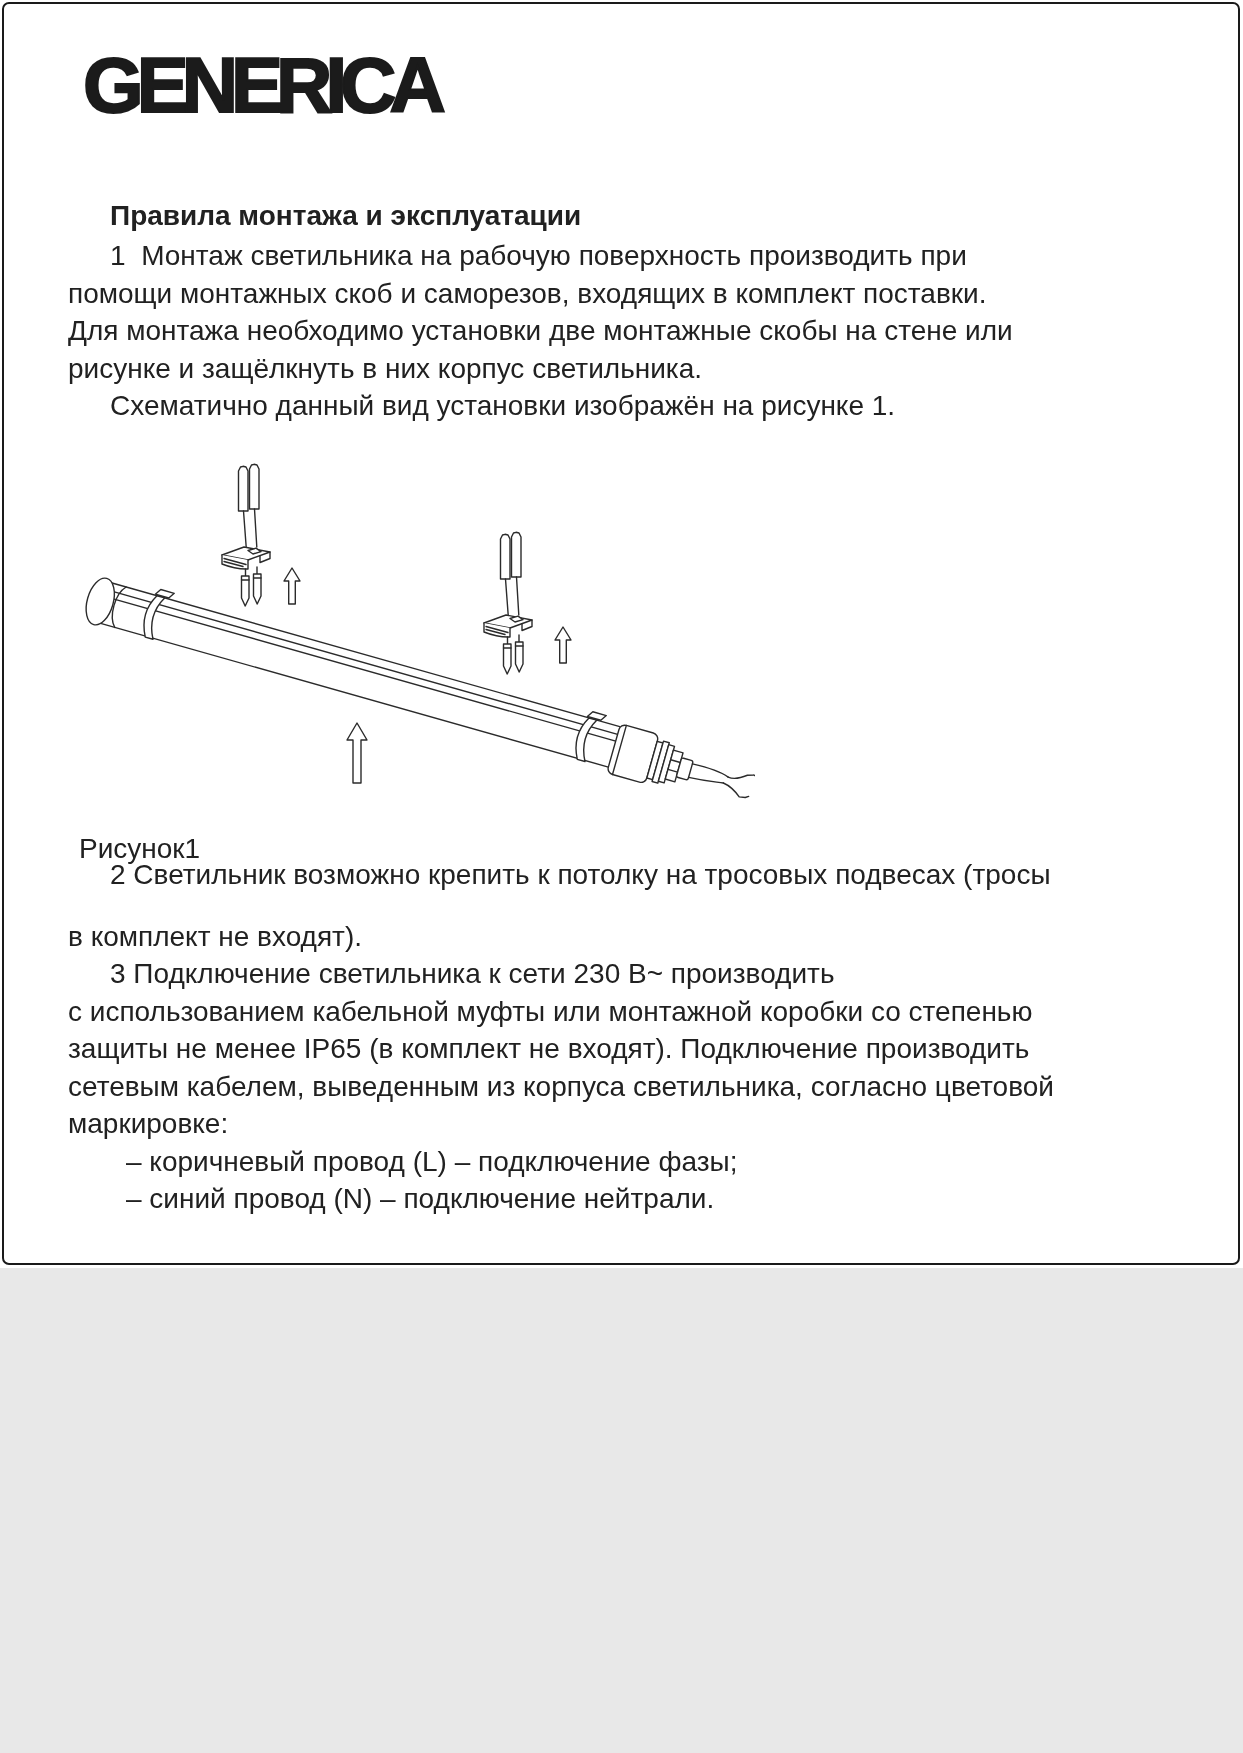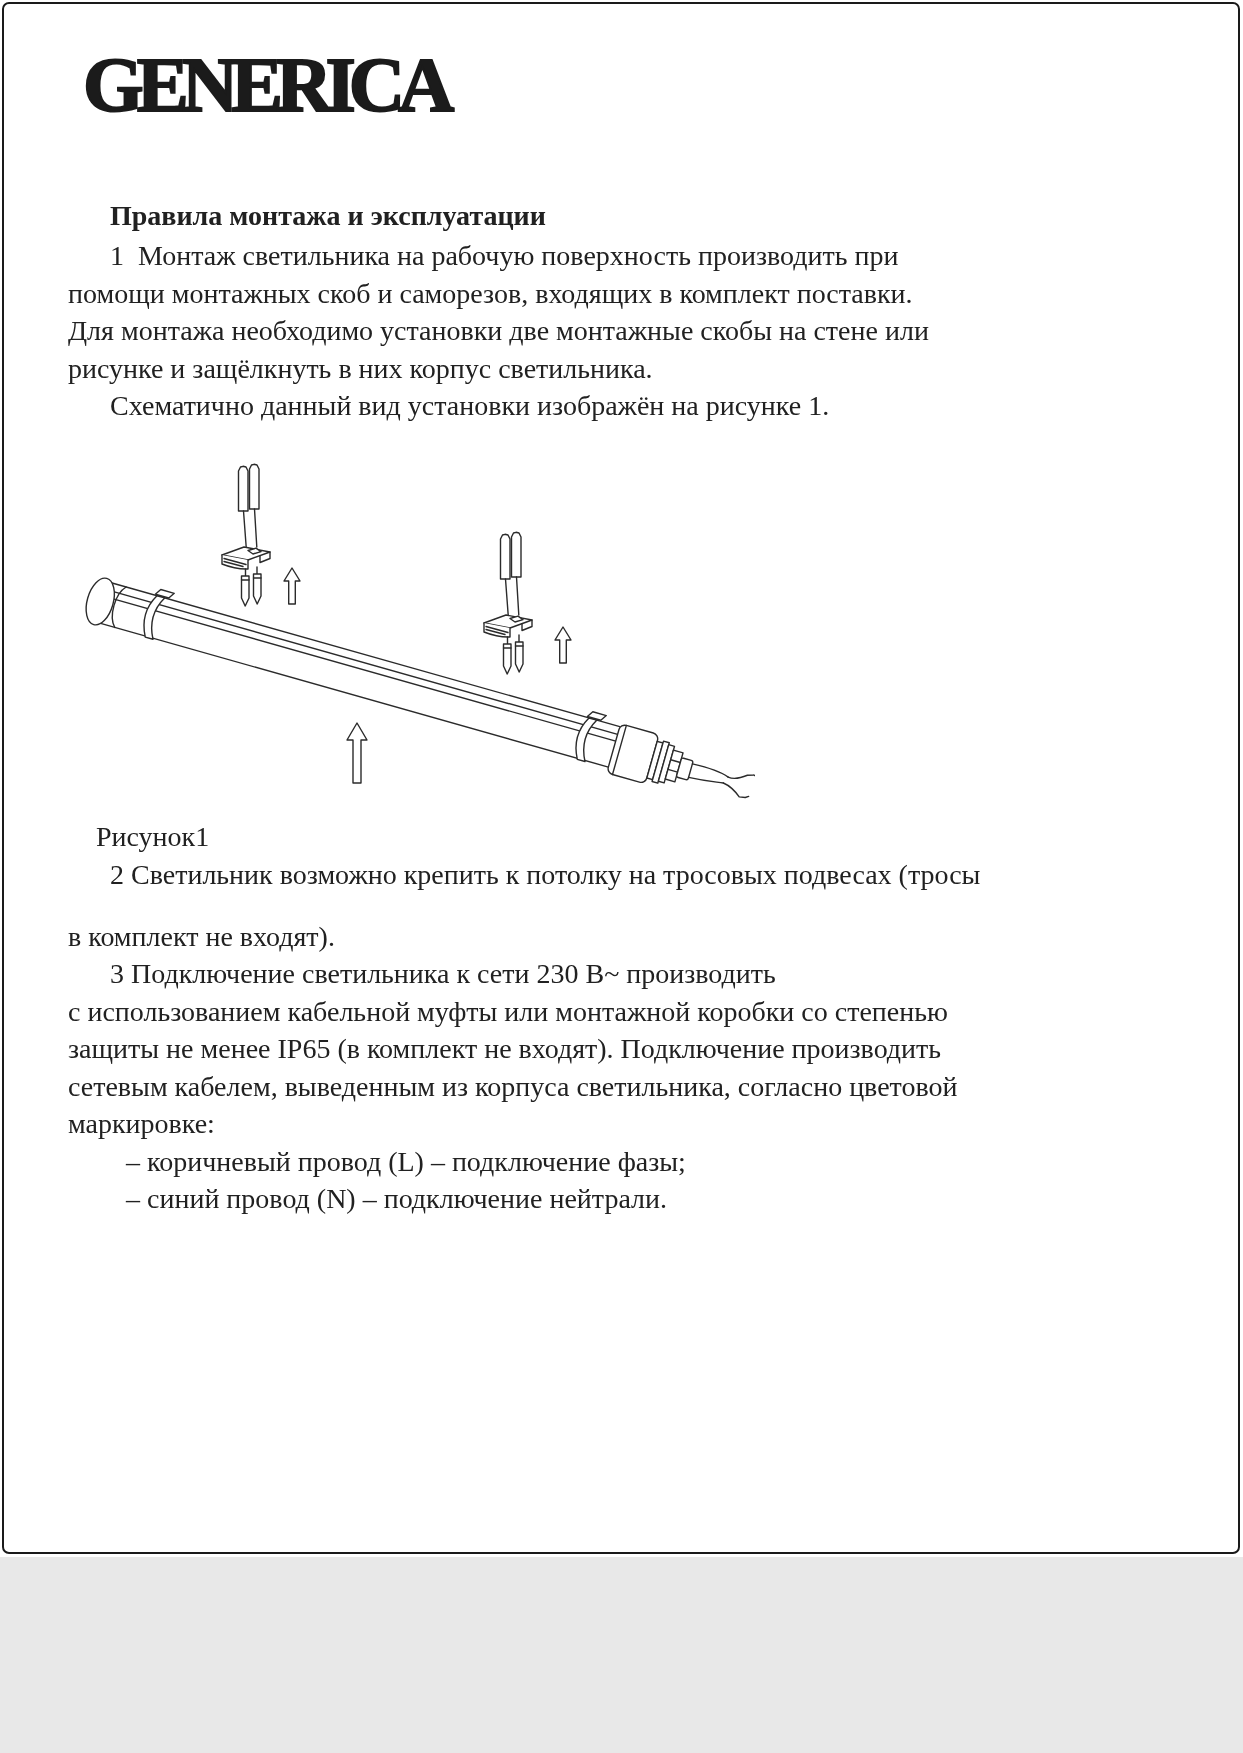--- a/index.html
+++ b/index.html
@@ -1,20 +1,20 @@
 <!DOCTYPE html>
 <html><head>
 <meta charset="utf-8">
 <style>
   html,body{margin:0;padding:0;background:#e8e8e8;}
   .page{
     position:relative;
-    width:1243px;height:1557px;
+    width:1243px;height:1268px;
     background:#ffffff;
-    font-family:Liberation Serif, serif;
+    font-family:Liberation Sans, sans-serif;
     color:#1f1f1f;
     overflow:hidden;
   }
   .page-border{
     position:absolute;
     left:2px;top:2px;right:3px;bottom:3px;
     border:2.5px solid #1a1a1a;
     border-radius:7px;
     pointer-events:none;
   }
@@ -34,21 +34,21 @@
     font-size:28px;
     line-height:37.5px;
     white-space:pre;
     color:#212121;
     text-align:center;
   }
   .tline.bold{font-weight:bold;}
   .ml{left:68px;}      
   .ind{left:110px;}    
   .dash{left:117px;margin-left:9px;}   
-  .figlabel{left:96px;}
+  .figlabel{left:79px;margin-top:12px;}
   svg{display:block;}
 </style>
 </head>
 <body>
 
 <div class="page">
   <div class="page-border"></div>
 
   <div class="logo">GENERICA</div>
 

